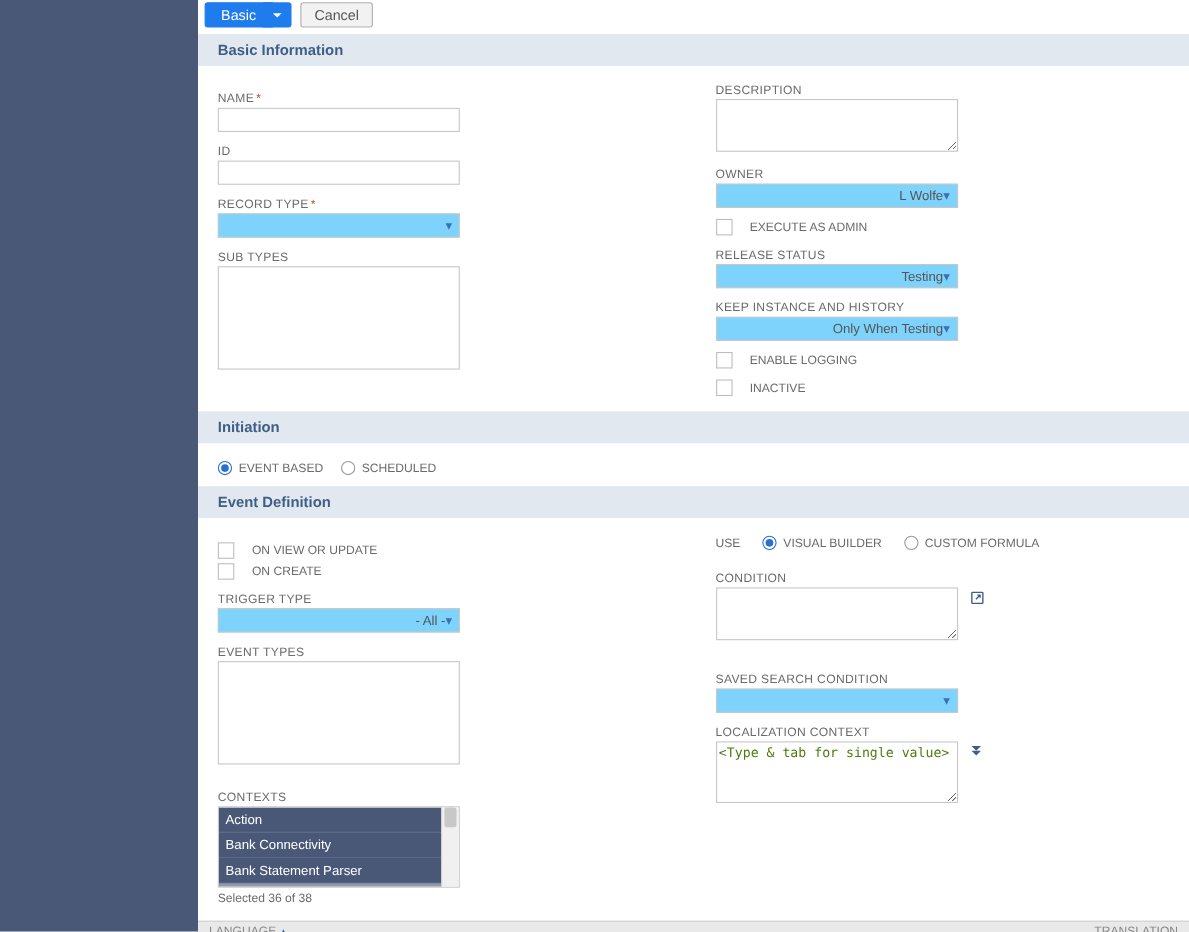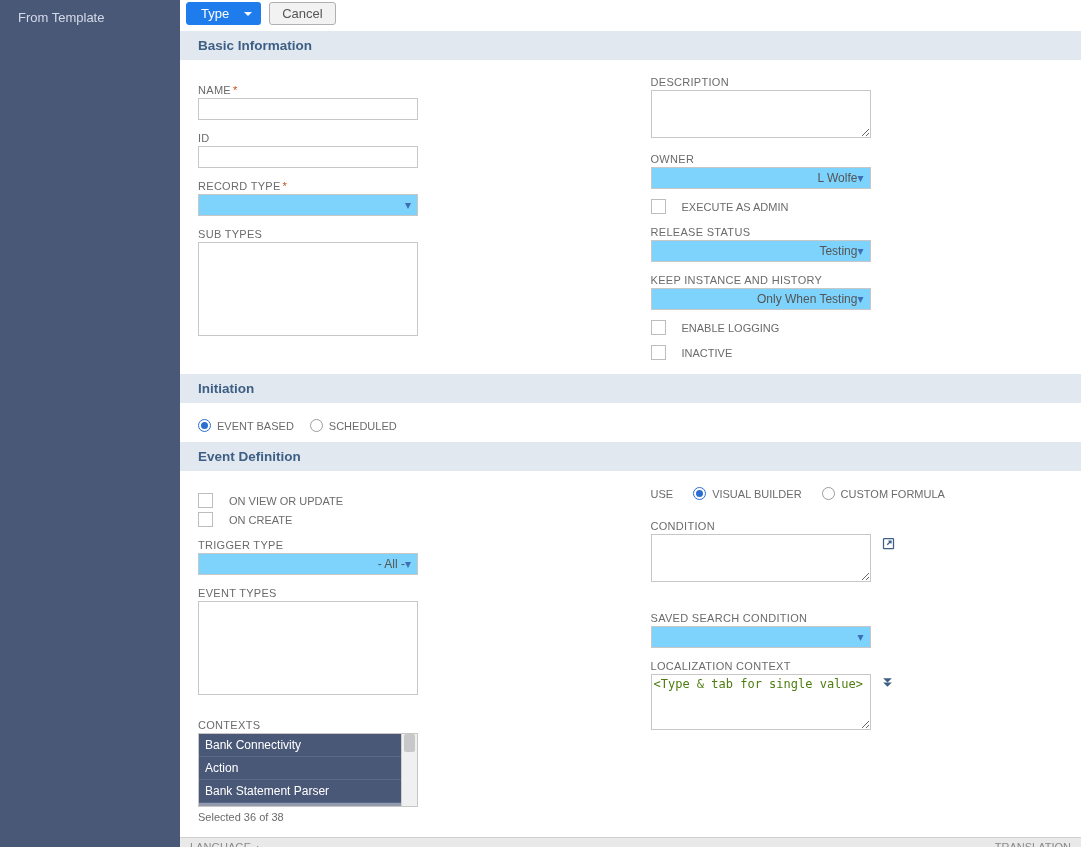--- a/index.html
+++ b/index.html
@@ -46,26 +46,25 @@
   .popout-ico { color:#3e5f85; margin-top:4px; cursor:pointer;}
   .expand-ico { color:#3e5f85; margin-top:4px; cursor:pointer; flex-shrink:0;}
   .grid-head { display:flex; background:#e9e9e9; border-top:1px solid #d0d0d0; border-bottom:1px solid #d0d0d0; font-size:11px; color:#888; padding:3px 10px; justify-content:space-between; margin:0;}
   .grid-head .sort::after { content:"▲"; font-size:9px; margin-left:2px; color:#3572b0;}
 </style>
 </head>
 <body>
 
 <div class="layout">
   <div class="sidebar">
-    <div class="sidebar-item">From Template</div>
   </div>
   <div class="main">
     <div class="toolbar">
       <div class="btn-group">
-        <div class="btn btn-primary">Type</div>
+        <div class="btn btn-primary">Basic</div>
         <div class="btn-dd">
           <svg viewBox="0 0 10 10">
               <path d="M1 3 L5 7 L9 3 Z" fill="#fff"></path>
             </svg>
         </div>
       </div>
       <div class="btn">Cancel</div>
     </div>
 
     <div class="section-head">Basic Information</div>
@@ -144,22 +143,22 @@
         <div class="fieldlabel">TRIGGER TYPE</div>
         <div class="select">
             <span>- All -</span>
             <span class="caret">▾</span>
           </div>
         <div class="fieldlabel">EVENT TYPES</div>
         <div class="bigbox"></div>
         <div class="fieldlabel" style="margin-top:24px">CONTEXTS</div>
         <div class="listbox">
           <div class="listbox-body">
+            <div class="listbox-item">Action</div>
             <div class="listbox-item">Bank Connectivity</div>
-            <div class="listbox-item">Action</div>
             <div class="listbox-item">Bank Statement Parser</div>
             <div class="listbox-item" style="opacity:0.6">Bundle Installation</div>
           </div>
           <div class="listbox-scroll">
               <div class="listbox-thumb"></div>
             </div>
         </div>
         <div class="hint">Selected 36 of 38</div>
       </div>
       <div class="col">

